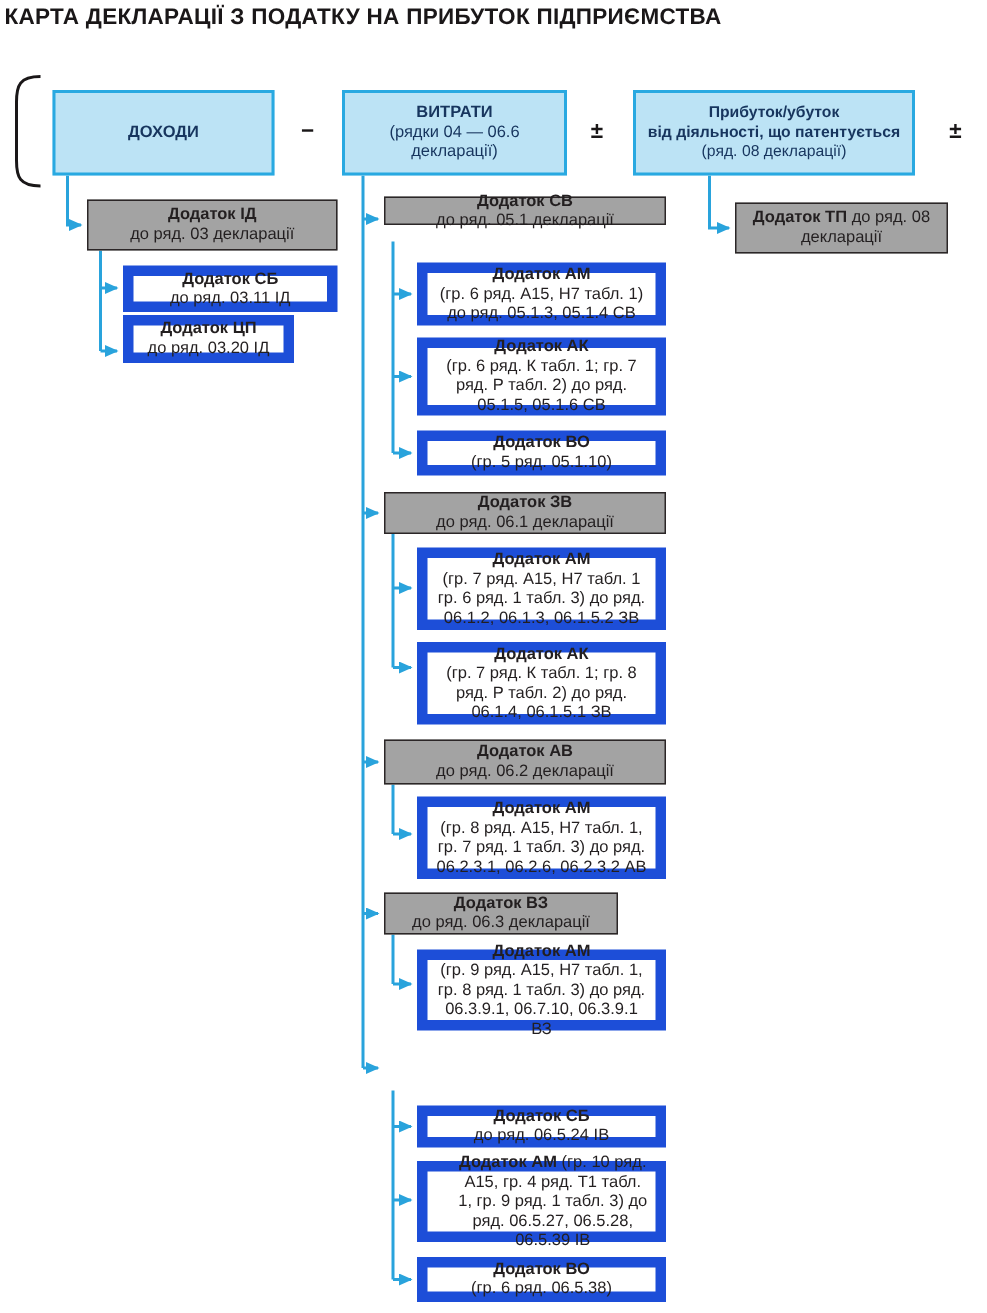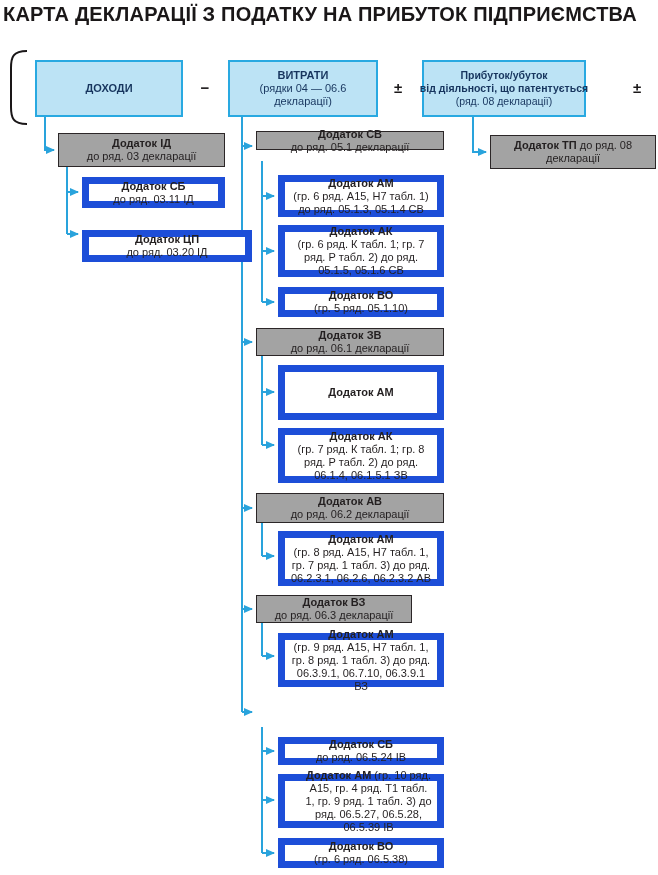--- a/index.html
+++ b/index.html
@@ -2,21 +2,21 @@
 <html><head>
 <meta charset="utf-8">
 <style>
   html,body{margin:0;padding:0;background:#ffffff;}
   #canvas{
     position:relative;width:658px;height:875px;background:#ffffff;
     font-family:"Liberation Sans",sans-serif;color:#231f20;overflow:hidden;
   }
   #title{
     position:absolute;left:3px;top:3px;width:640px;
-    font-size:20px;font-weight:bold;letter-spacing:.2px;color:#1a1718;
+    font-size:15px;font-weight:bold;letter-spacing:.2px;color:#1a1718;
   }
   .box{
     position:absolute;box-sizing:border-box;
     display:flex;flex-direction:column;justify-content:center;align-items:center;
     text-align:center;font-size:11px;line-height:13px;padding:1px 5px;
   }
   .blue{background:#bce3f5;border:2px solid #29a9e1;color:#17355e;}
   .gray{background:#a3a3a3;border:1px solid #2b2627;}
   .white{background:#ffffff;border:7px solid #1d4ed8;}
   .bl{font-weight:bold;}
@@ -92,37 +92,37 @@
 
   <div class="op" style="left:196px;top:79px;">−</div>
 
   <div class="box blue" style="left:228px;top:60px;width:150px;height:57px;">
     <div class="bl">ВИТРАТИ</div>
     <div>(рядки 04 — 06.6 декларації)</div>
   </div>
 
   <div class="op" style="left:389px;top:79px;">±</div>
 
-  <div class="box blue" style="left:422px;top:60px;width:164px;height:57px;font-size:10.5px;">
+  <div class="box blue" style="left:422px;top:60px;width:188px;height:57px;font-size:10.5px;">
     <div class="bl nowrap">Прибуток/убуток</div>
     <div class="bl nowrap">від діяльності, що патентується</div>
     <div>(ряд. 08 декларації)</div>
   </div>
 
   <div class="op" style="left:628px;top:79px;">±</div>
 
   <div class="box gray" style="left:58px;top:133px;width:167px;height:34px;">
     <div class="bl">Додаток ІД</div>
     <div>до ряд. 03 декларації</div>
   </div>
   <div class="box white" style="left:82px;top:177px;width:143px;height:31px;">
     <div class="bl">Додаток СБ</div>
     <div>до ряд. 03.11 ІД</div>
   </div>
-  <div class="box white" style="left:82px;top:230px;width:170px;height:32px;">
+  <div class="box white" style="left:82px;top:210px;width:114px;height:32px;">
     <div class="bl">Додаток ЦП</div>
     <div>до ряд. 03.20 ІД</div>
   </div>
 
   <div class="box gray" style="left:256px;top:131px;width:188px;height:19px;">
     <div class="bl">Додаток СВ</div>
     <div>до ряд. 05.1 декларації</div>
   </div>
   <div class="box white" style="left:278px;top:175px;width:166px;height:42px;">
     <div class="bl">Додаток АМ</div>
@@ -136,20 +136,21 @@
     <div class="bl">Додаток ВО</div>
     <div>(гр. 5 ряд. 05.1.10)</div>
   </div>
 
   <div class="box gray" style="left:256px;top:328px;width:188px;height:28px;">
     <div class="bl">Додаток ЗВ</div>
     <div>до ряд. 06.1 декларації</div>
   </div>
   <div class="box white" style="left:278px;top:365px;width:166px;height:55px;">
     <div class="bl">Додаток АМ</div>
+    <div>(гр. 7 ряд. А15, Н7 табл. 1 гр. 6 ряд. 1 табл. 3) до ряд. 06.1.2, 06.1.3, 06.1.5.2 ЗВ</div>
   </div>
   <div class="box white" style="left:278px;top:428px;width:166px;height:55px;">
     <div class="bl">Додаток АК</div>
     <div>(гр. 7 ряд. К табл. 1; гр. 8 ряд. Р табл. 2) до ряд. 06.1.4, 06.1.5.1 ЗВ</div>
   </div>
 
   <div class="box gray" style="left:256px;top:493px;width:188px;height:30px;">
     <div class="bl">Додаток АВ</div>
     <div>до ряд. 06.2 декларації</div>
   </div>
@@ -172,17 +173,17 @@
     <div>до ряд. 06.5.24 ІВ</div>
   </div>
   <div class="box white" style="left:278px;top:774px;width:166px;height:54px;padding-left:20px;">
     <div><b class="bl">Додаток АМ</b> <span>(гр. 10 ряд. А15, гр. 4 ряд. Т1 табл. 1, гр. 9 ряд. 1 табл. 3) до ряд. 06.5.27, 06.5.28, 06.5.39 ІВ</span></div>
   </div>
   <div class="box white" style="left:278px;top:838px;width:166px;height:30px;">
     <div class="bl">Додаток ВО</div>
     <div>(гр. 6 ряд. 06.5.38)</div>
   </div>
 
-  <div class="box gray" style="left:490px;top:135px;width:166px;height:34px;">
+  <div class="box gray" style="left:490px;top:135px;width:142px;height:34px;">
     <div><b class="bl">Додаток ТП</b> <span>до ряд. 08 декларації</span></div>
   </div>
 
 </div>
 
 </body></html>

